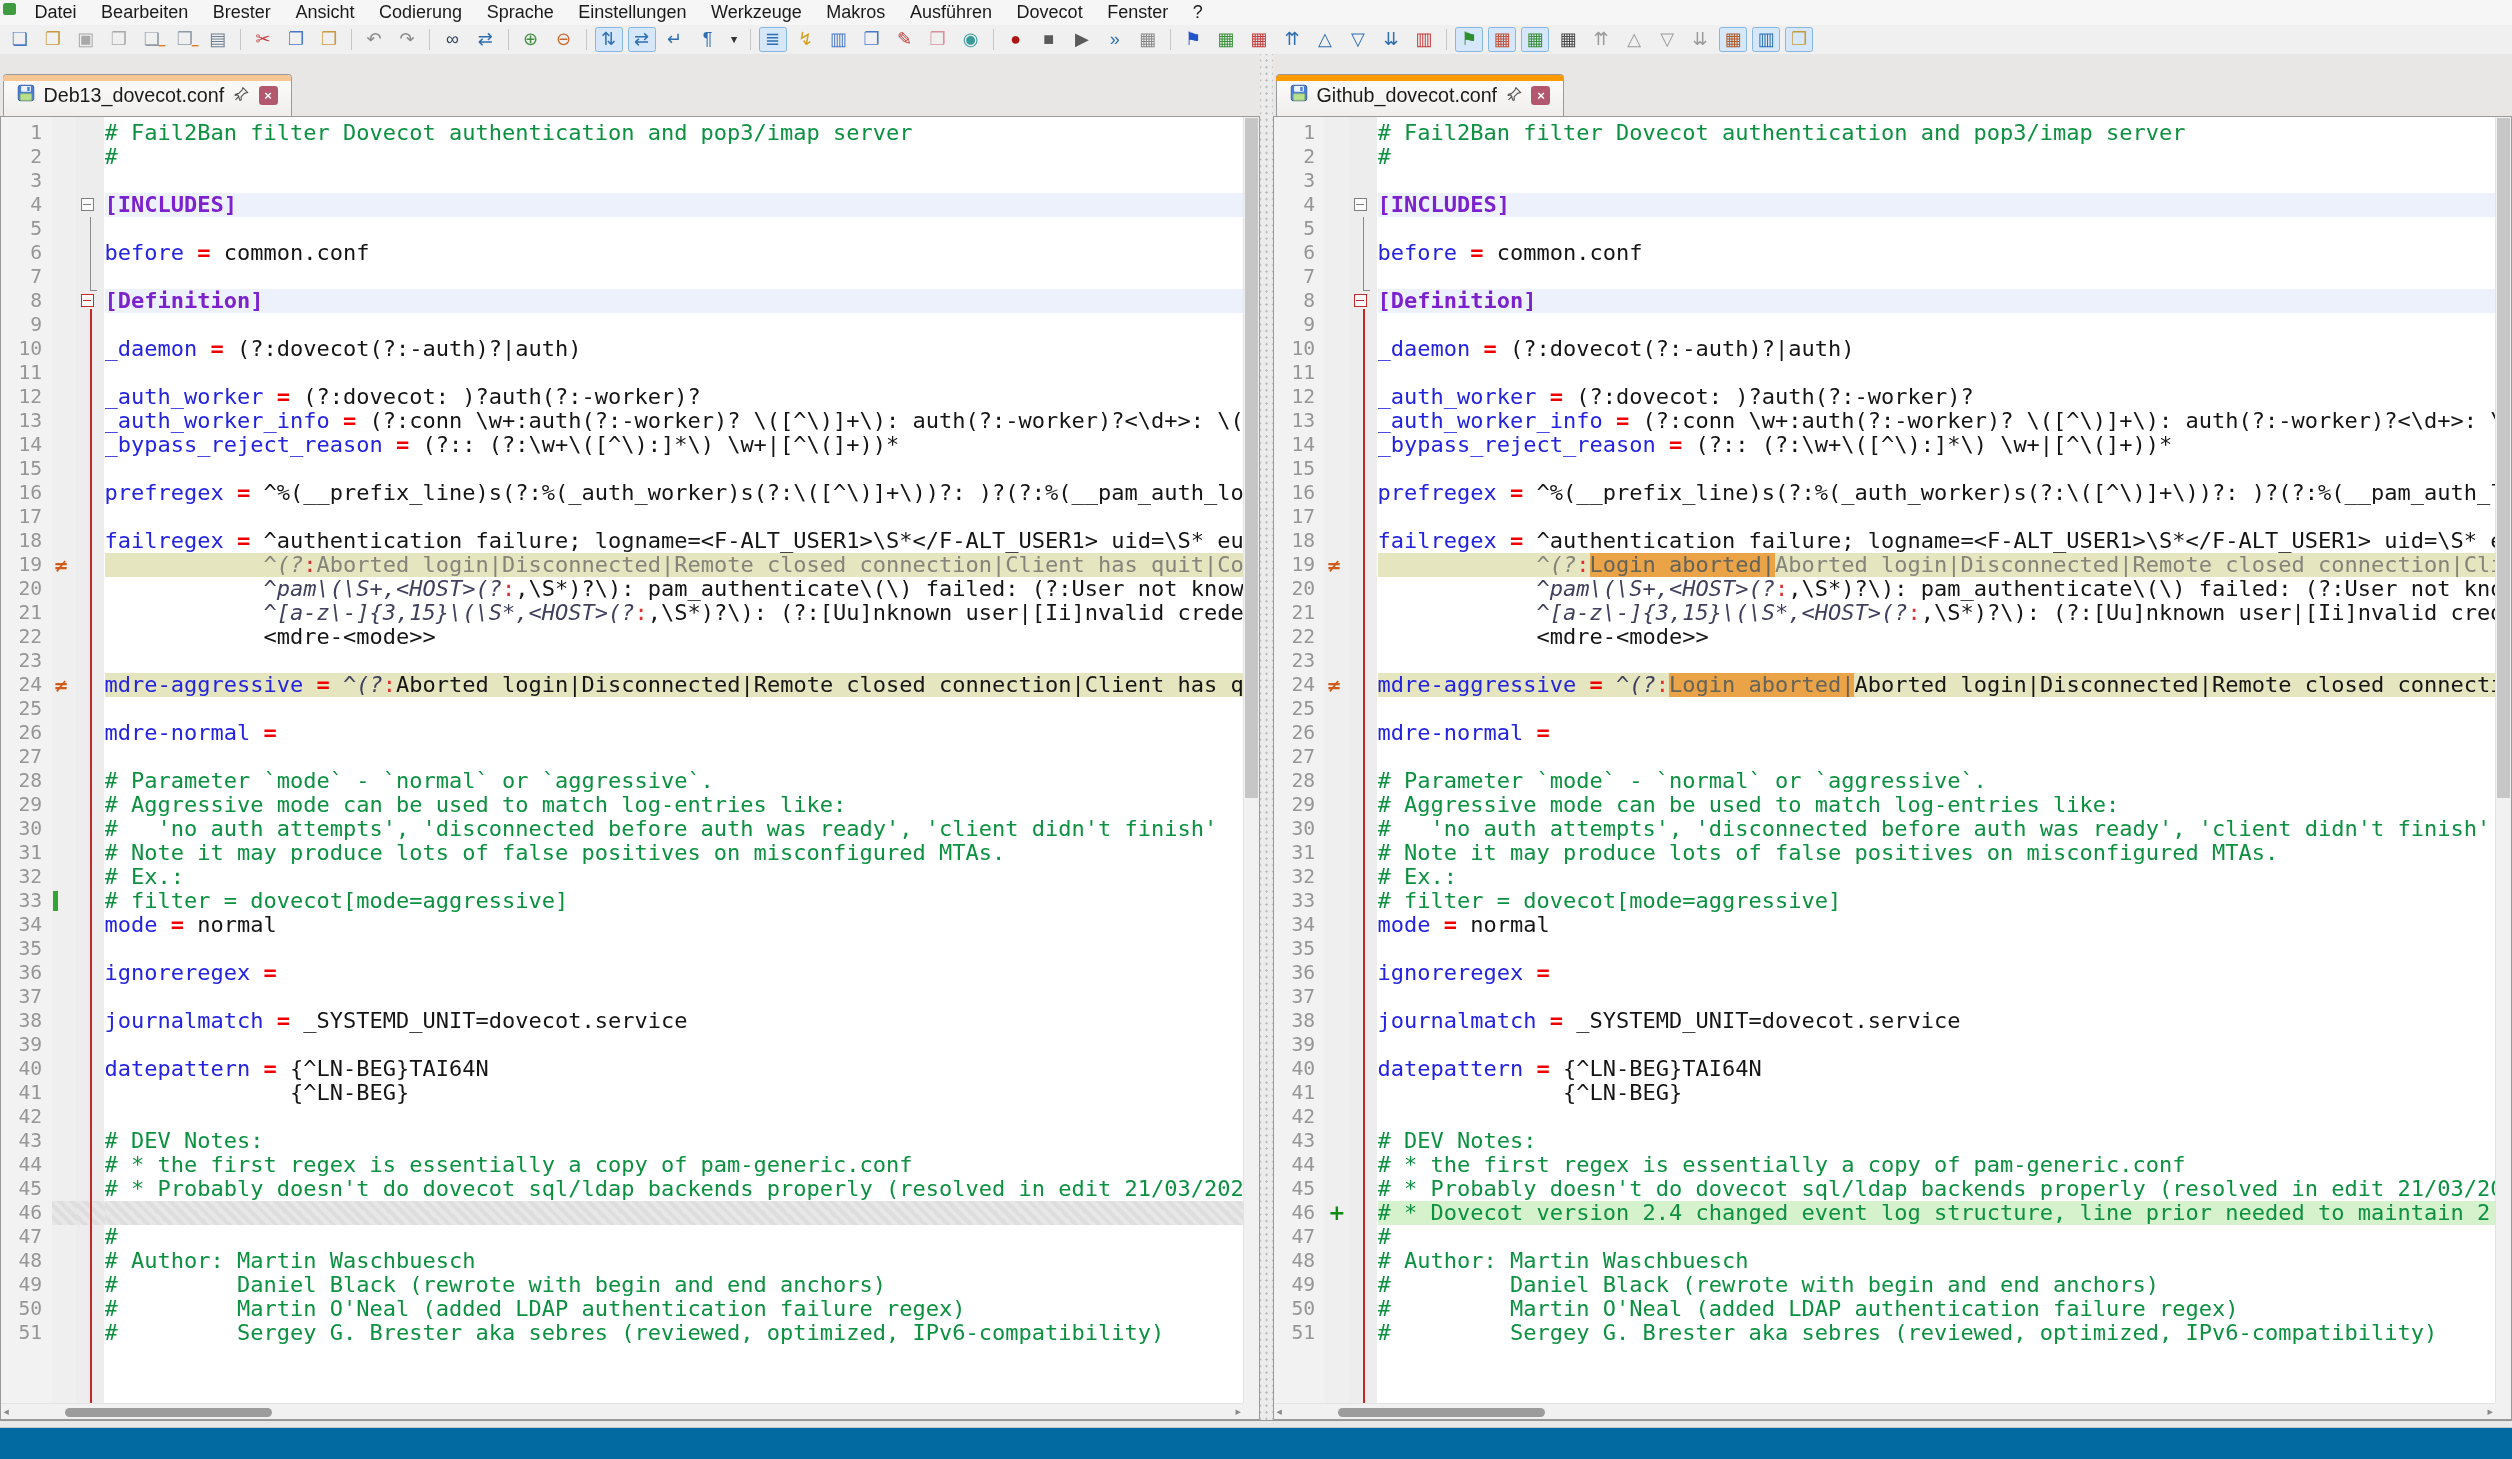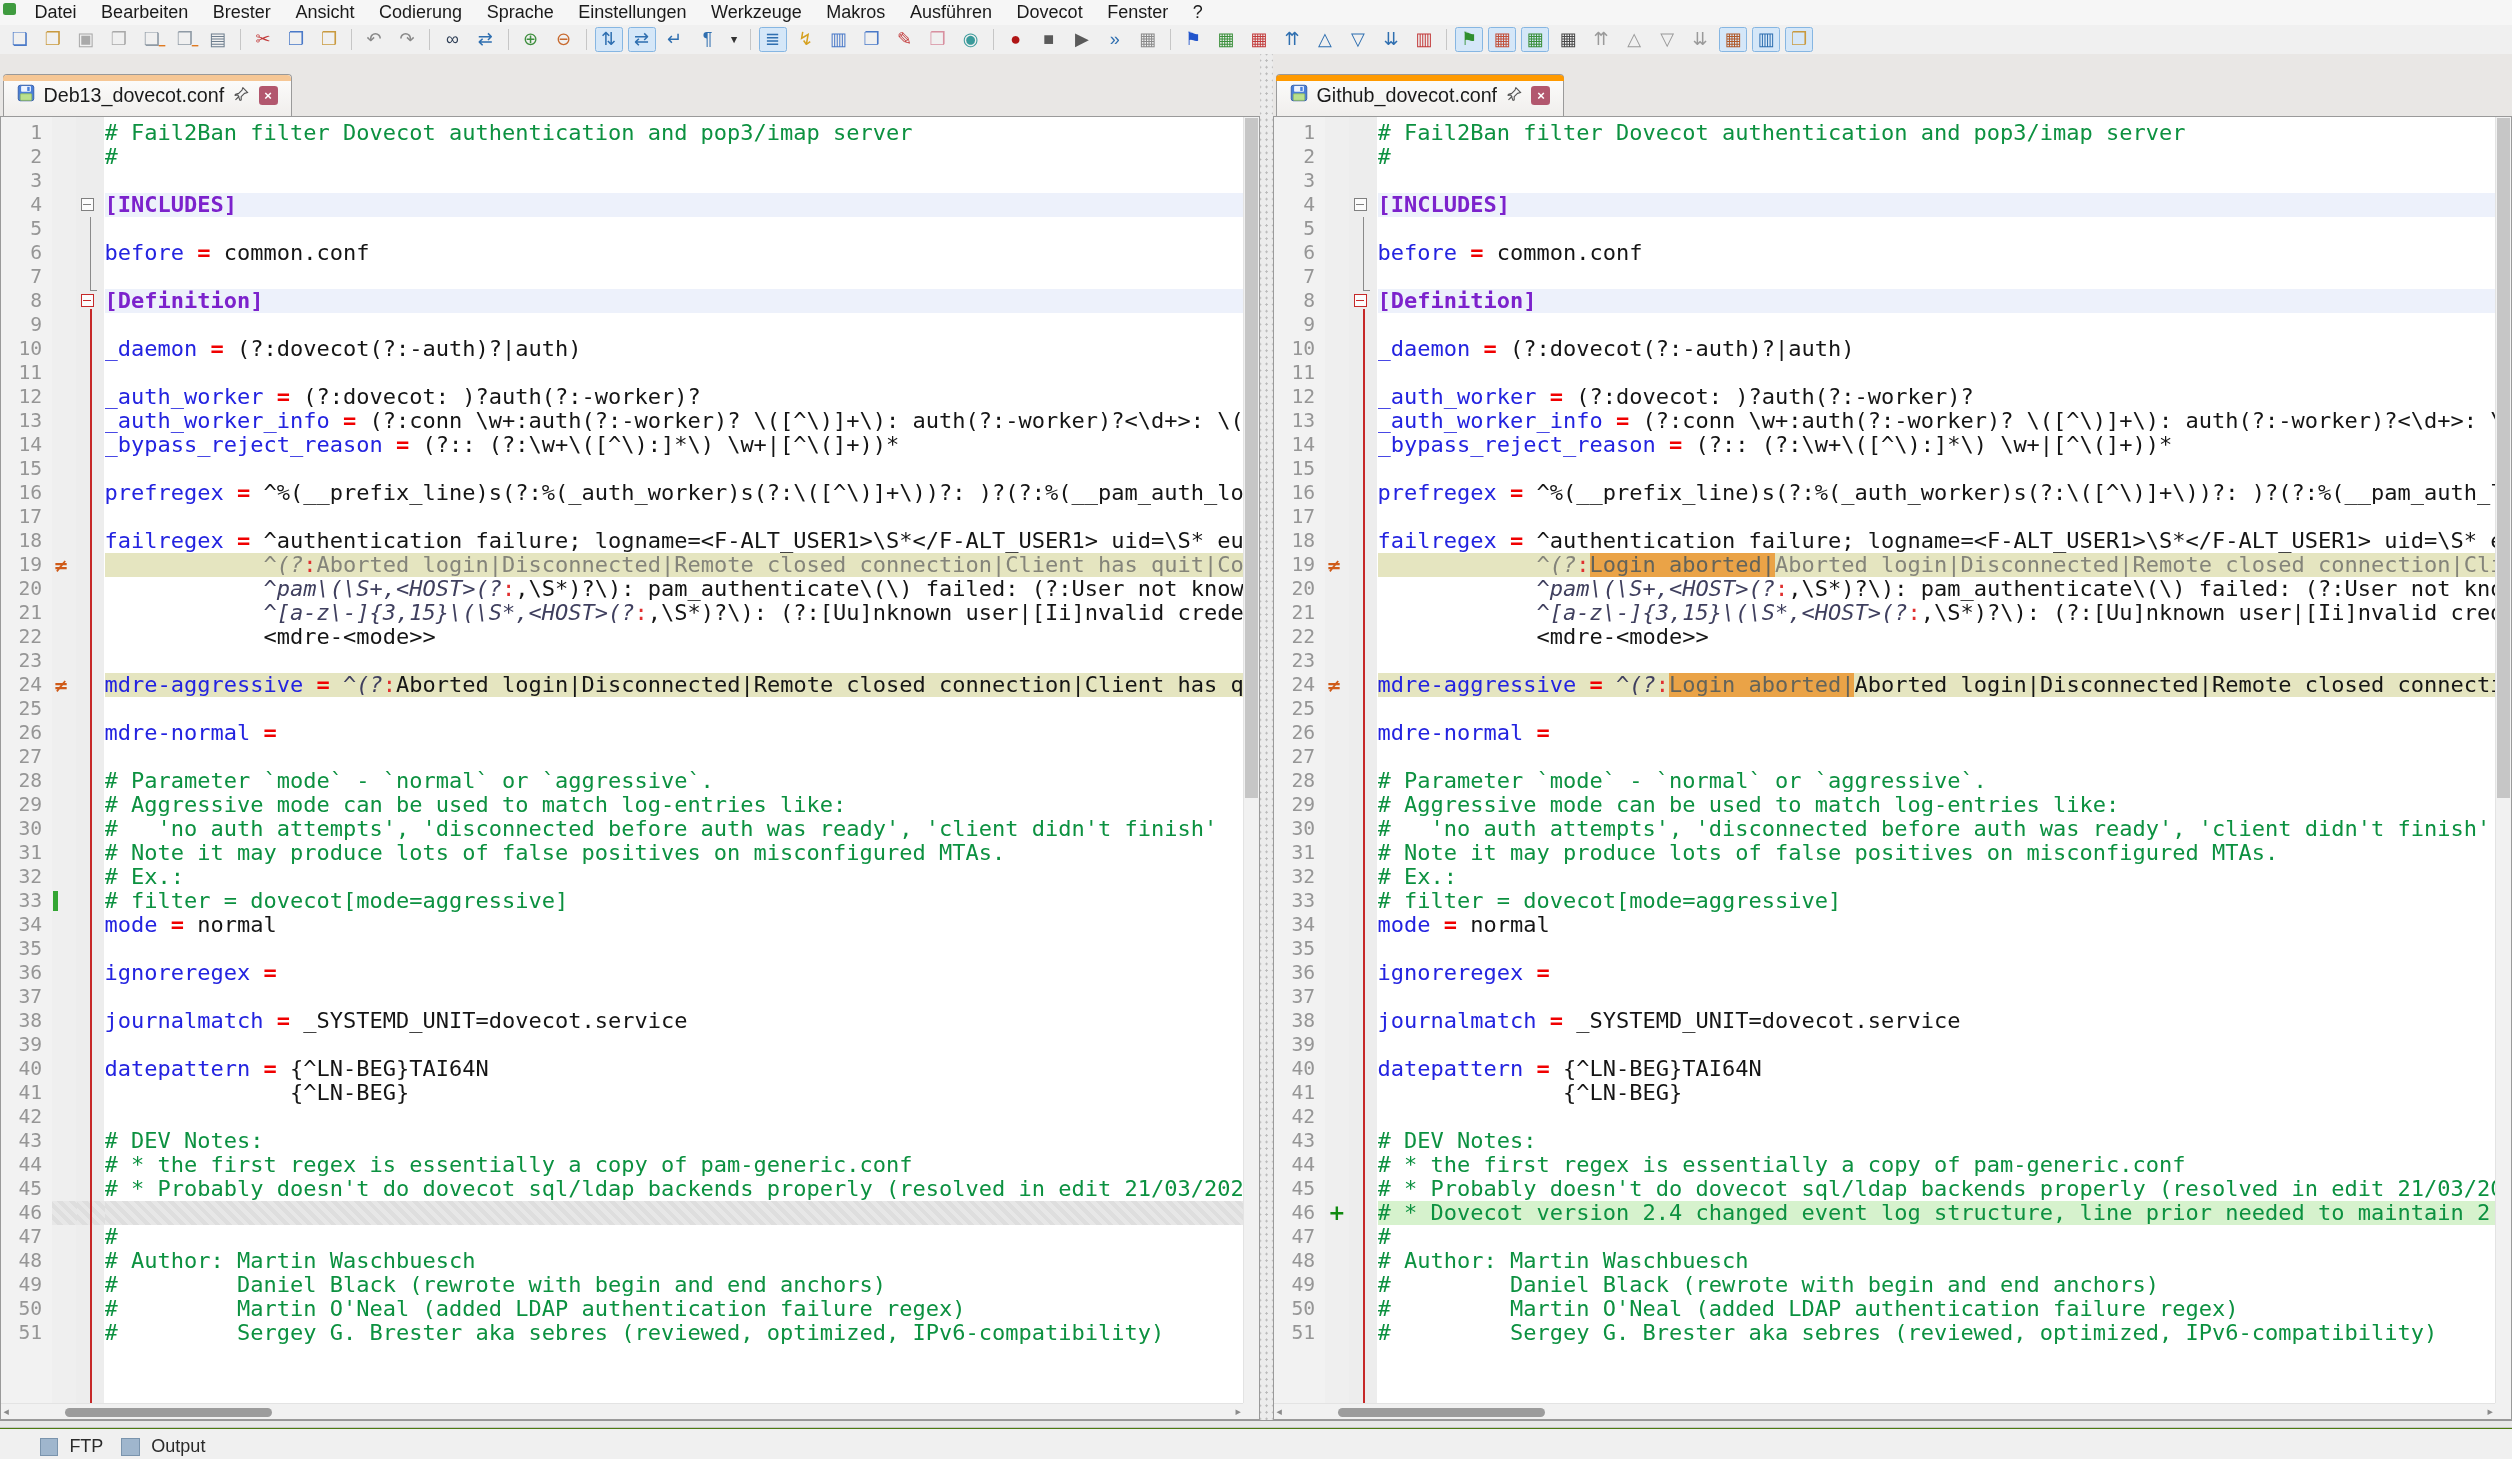--- a/index.html
+++ b/index.html
@@ -1,16 +1,16 @@
 <!DOCTYPE html>
 <html style="font-size:13px"><head>
 <meta charset="utf-8">
 <style>
   html,body{margin:0;padding:0;}
-  #root{position:relative;width:2512px;height:1460px;overflow:hidden;background:#4d7c0f;
+  #root{position:relative;width:2512px;height:1460px;overflow:hidden;background:#0369a1;
         font-family:"Liberation Sans",sans-serif;-webkit-font-smoothing:antialiased;}
   
   #menubar{height:24.6px;background:#f6f6f6;display:flex;align-items:center;padding-left:3.3px;}
   #app-icon{width:12.3px;height:12.3px;background:#3f9b3f;border-radius:2.5px;margin:0 6.6px 6.6px 0;flex:none;}
   .menu-item{font-size:18px;color:#1a1a1a;padding:0 12.3px;line-height:24.6px;white-space:nowrap;cursor:default;}
   
   #toolbar{height:29.5px;background:#f0f0f0;display:flex;align-items:center;padding:0 3.3px;border-bottom:0.8px solid #e0e0e0;}
   .tb-btn{width:28px;height:24.6px;margin:0 2.5px;display:flex;align-items:center;justify-content:center;
           font-size:18px;border-radius:2.5px;position:relative;flex:none;box-sizing:border-box;}
   .tb-btn.narrow{width:14.8px;font-size:10.7px;}
@@ -981,21 +981,15 @@
         <div class="hscroll">
           <span class="harrow l">◂</span>
           <div class="hthumb"></div>
           <span class="harrow r">▸</span>
         </div>
         <div class="corner"></div>
       </div>
     </section>
 
     <div id="bottom-sep"></div>
-    <div id="bottom-strip">
-      <span class="dock-icon"></span>
-      <span class="dock-label">FTP</span>
-      <span class="dock-icon"></span>
-      <span class="dock-label">Output</span>
-    </div>
   </div>
 </div>
 
 
 </body></html>

